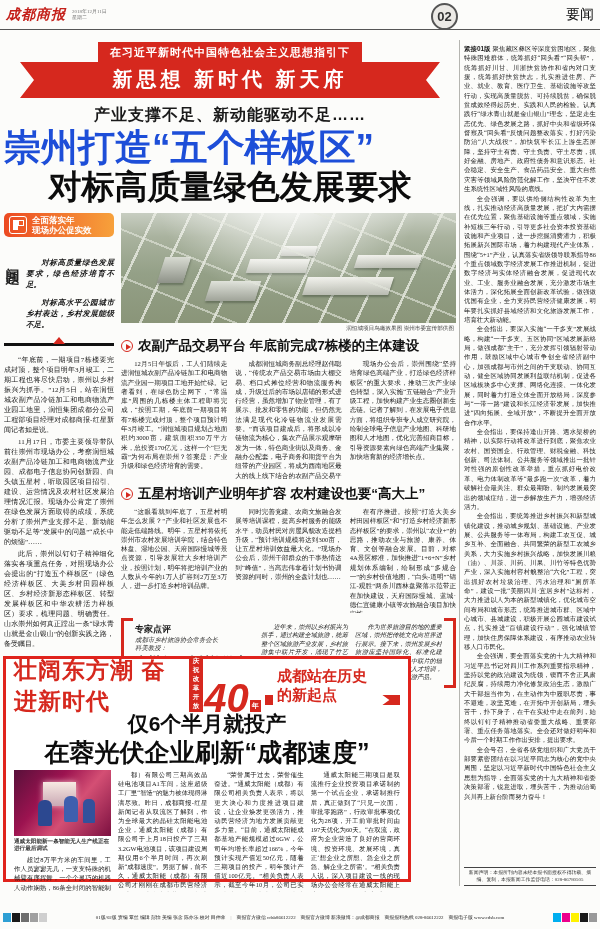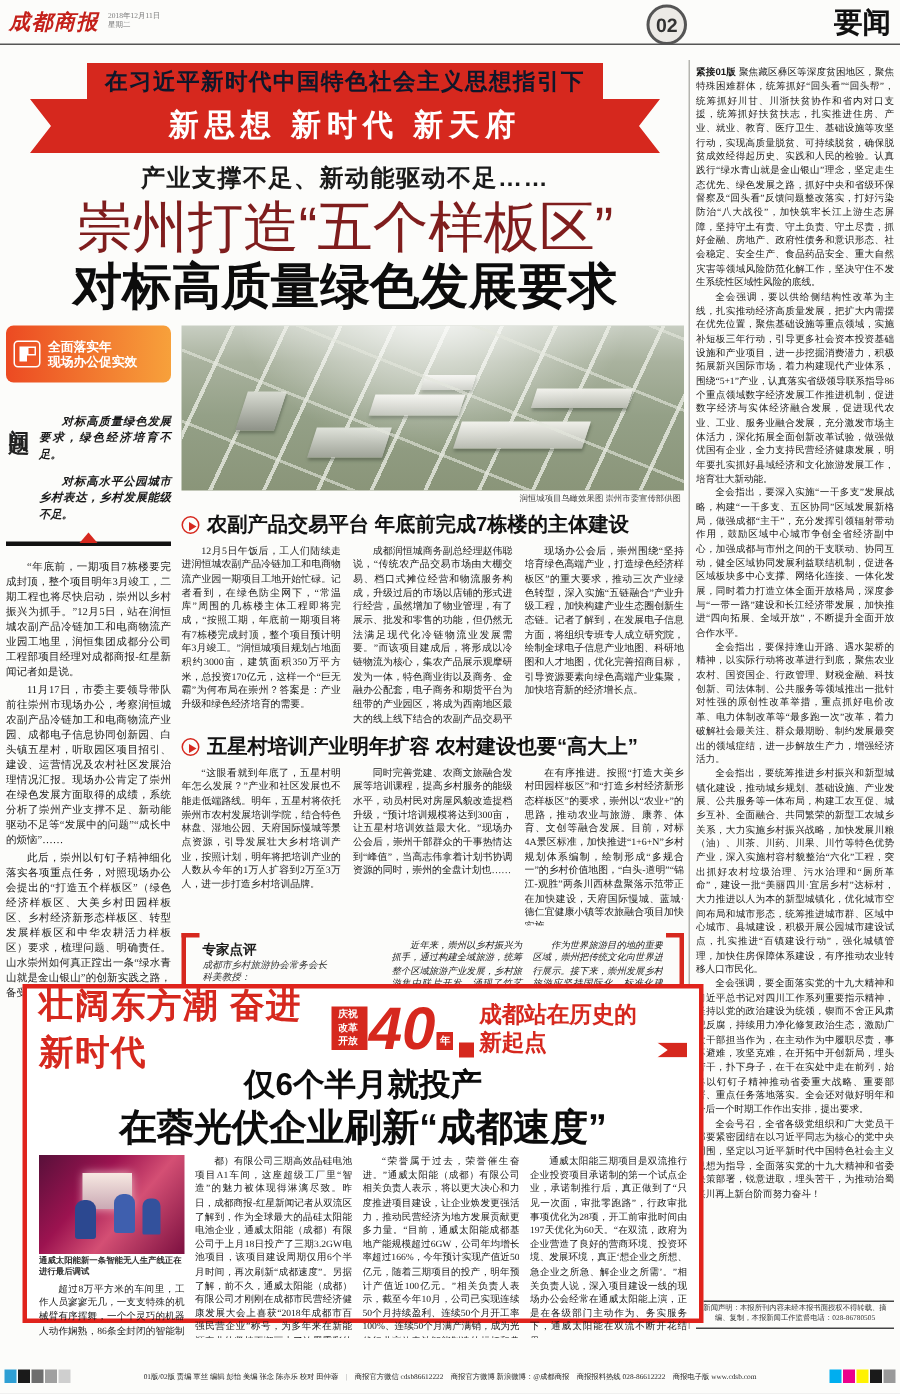--- a/index.html
+++ b/index.html
@@ -8,39 +8,39 @@
         font-family:"Liberation Serif","DejaVu Serif",serif;overflow:hidden}
   
   .mast{position:absolute;top:0;left:0;right:0;height:30px;border-bottom:1px solid #555;
         display:flex;align-items:center;padding:2px 6px}
   .logo{font-family:"Liberation Serif",serif;font-weight:900;font-size:14px;color:#c4201a;
         font-style:italic;letter-spacing:1px}
   .mdate{display:flex;flex-direction:column;font-size:5px;color:#777;margin-left:6px;line-height:6px}
   .pagenum{position:absolute;left:431px;top:3px;width:27px;height:27px;border:2px solid #555;
            border-radius:50%;background:#eceae6;color:#333;font-family:"Liberation Sans",sans-serif;
            font-weight:700;font-size:13px;display:flex;align-items:center;justify-content:center}
-  .secname{margin-left:auto;font-family:"Liberation Sans",sans-serif;font-weight:700;font-size:19px;color:#111}
+  .secname{margin-left:auto;font-family:"Liberation Sans",sans-serif;font-weight:400;font-size:14px;color:#111}
   
   .main-left{position:absolute;top:34px;left:4px;width:452px}
   .ribbonwrap{display:flex;flex-direction:column;align-items:center;margin-top:8px}
-  .ribbon1{background:#d6281e;color:#0f172a;font-family:Liberation Serif, serif;font-weight:900;
-           font-size:15px;padding:3px 12px 2px;letter-spacing:1px}
+  .ribbon1{background:#d6281e;color:#ffffff;font-family:Liberation Serif, serif;font-weight:900;
+           font-size:11px;padding:3px 12px 2px;letter-spacing:1px}
   .ribbon2{background:#d6281e;color:#fff;font-family:"Liberation Sans",sans-serif;font-weight:900;
            font-size:20px;letter-spacing:4px;padding:4px 40px 5px;width:420px;text-align:center;
            clip-path:polygon(0 0,100% 0,calc(100% - 14px) 50%,100% 100%,0 100%,14px 50%)}
   .kicker{text-align:center;font-family:"Liberation Sans",sans-serif;font-weight:700;font-size:16px;
           margin-top:7px;letter-spacing:1px}
-  .hl1{text-align:center;font-family:"Liberation Sans",sans-serif;font-weight:400;font-size:37px;
-       line-height:40px;letter-spacing:0px;margin-top:2px;color:#7f1d1d}
+  .hl1{text-align:left;font-family:"Liberation Sans",sans-serif;font-weight:700;font-size:37px;
+       line-height:40px;letter-spacing:0px;margin-top:2px;color:#1d4ed8}
   .hl2{text-align:center;font-family:"Liberation Sans",sans-serif;font-weight:900;font-size:33px;
        line-height:36px;margin-top:1px;color:#0c0c0c}
   .contentrow{display:flex;gap:7px;margin-top:8px}
   
   .rail{width:110px;flex:none;display:flex;flex-direction:column}
-  .badge{height:38px;border-radius:5px;background:linear-gradient(90deg,#ec4a22,#f7a13b);
+  .badge{height:24px;border-radius:5px;background:linear-gradient(90deg,#ec4a22,#f7a13b);
          display:flex;align-items:center;padding:0 5px;gap:5px}
   .badge-icon{width:18px;height:18px;border:1.5px solid #fff;border-radius:3px;position:relative;flex:none}
   .badge-icon::before{content:"";position:absolute;left:3px;top:3px;width:5px;height:10px;background:#fff}
   .badge-icon::after{content:"";position:absolute;right:2px;top:3px;width:4px;height:4px;border:1px solid #fff}
   .badge-text{color:#fff;font-family:"Liberation Sans",sans-serif;font-weight:700;font-size:8.5px;line-height:10px}
   .problem{display:flex;gap:4px;margin-top:20px}
   .vlabel{writing-mode:vertical-rl;font-family:"Liberation Sans",sans-serif;font-weight:900;
           font-size:14px;letter-spacing:3px;color:#222;flex:none}
   .ptext{font-size:7.6px;line-height:11px;font-style:italic;font-weight:700;text-align:justify}
   .ptext p{text-indent:2em;margin-bottom:7px}
@@ -93,21 +93,21 @@
   .excol{flex:1;font-size:6.2px;line-height:8.4px;font-style:italic;text-align:justify;text-indent:2em;color:#222}
   
   .divline{position:absolute;top:40px;left:459px;width:1px;height:846px;background:#b5b5b0}
   .rightcol{position:absolute;top:44px;left:464px;width:132px;height:842px;display:flex;flex-direction:column;overflow:hidden}
   .rightcol .contp,.contbody p{font-size:6.4px;line-height:9.35px;text-align:justify}
   .contbody p{text-indent:2em}
   .contp.first b{font-family:"Liberation Sans",sans-serif;font-weight:900;margin-right:2px}
   .notice{margin-top:auto;border-top:1px solid #444;border-bottom:1px solid #444;padding:2px 1px;
           font-size:4.9px;line-height:6.5px;color:#333;text-align:center}
   
-  .bottombox{position:absolute;left:15px;top:656px;width:454px;height:226px;border:3px solid #e0231c;
+  .bottombox{position:absolute;left:3px;top:656px;width:408px;height:226px;border:3px solid #e0231c;
              background:#fff;padding:4px 8px 3px}
   .camp{display:flex;align-items:center;justify-content:center;gap:4px;height:46px}
   .campT1{color:#d6281e;font-family:"Liberation Sans",sans-serif;font-weight:900;font-size:23px;letter-spacing:1px}
   .campNum{display:flex;align-items:flex-end}
   .campSub{background:#d6281e;color:#fff;font-size:6.5px;font-family:"Liberation Sans",sans-serif;
            font-weight:700;padding:1px 4px;margin-bottom:4px}
   .camp40{color:#d6281e;font-family:"Liberation Sans",sans-serif;font-weight:900;font-size:40px;
           line-height:36px;font-style:italic;margin-left:1px}
   .campYr{background:#d6281e;color:#fff;font-size:7px;font-weight:700;padding:1px 2px;margin:0 0 4px 1px;
           font-family:"Liberation Sans",sans-serif}

